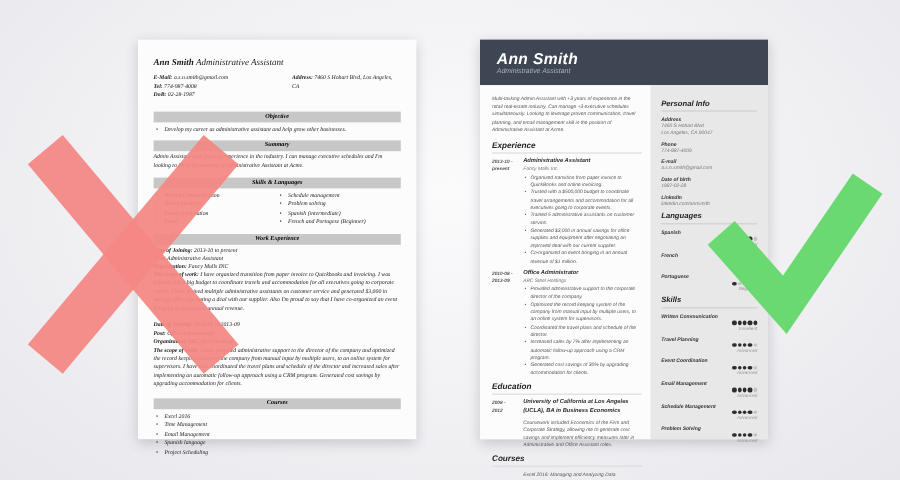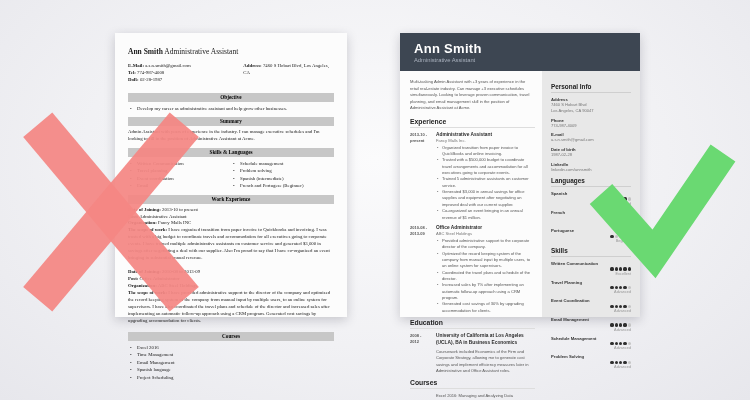--- a/index.html
+++ b/index.html
@@ -1,22 +1,22 @@
 <!DOCTYPE html>
 <html><head>
 <meta charset="utf-8">
 <style>
   * { margin:0; padding:0; box-sizing:border-box; }
   html,body { width:750px; height:400px; overflow:hidden; }
   body { font-family:"Liberation Sans","DejaVu Sans",sans-serif; }
   .stage{ position:relative; width:750px; height:400px;
           background: radial-gradient(ellipse at 50% 40%, #fbfbfc 0%, #f1f1f4 55%, #e7e7ec 100%); }
 
-  .paper{ position:absolute; top:33px; height:284px; background:#fcfcfc;
-          box-shadow:0 3px 10px rgba(40,40,60,.22); }
+  .paper{ position:absolute; top:33px; height:333px; background:#fcfcfc;
+          box-shadow:0 3px 10px rgba(40,40,60,.22);font-style:italic; }
 
   
   .left-paper{ left:115px; width:232px; padding:14px 13px 0 13px;
                font-family:"Liberation Serif","DejaVu Serif",serif; color:#191919; }
   .lr-head{ font-size:7.5px; margin-bottom:6px; }
   .lr-name{ font-weight:bold; }
   .lr-contact{ display:flex; font-size:4.8px; line-height:1.5; margin-bottom:9px; }
   .lr-contact-left{ width:56%; }
   .lr-contact-right{ width:44%; }
   .lr-bar{ background:#c7c7c7; color:#000; font-weight:bold; font-size:5.2px;

